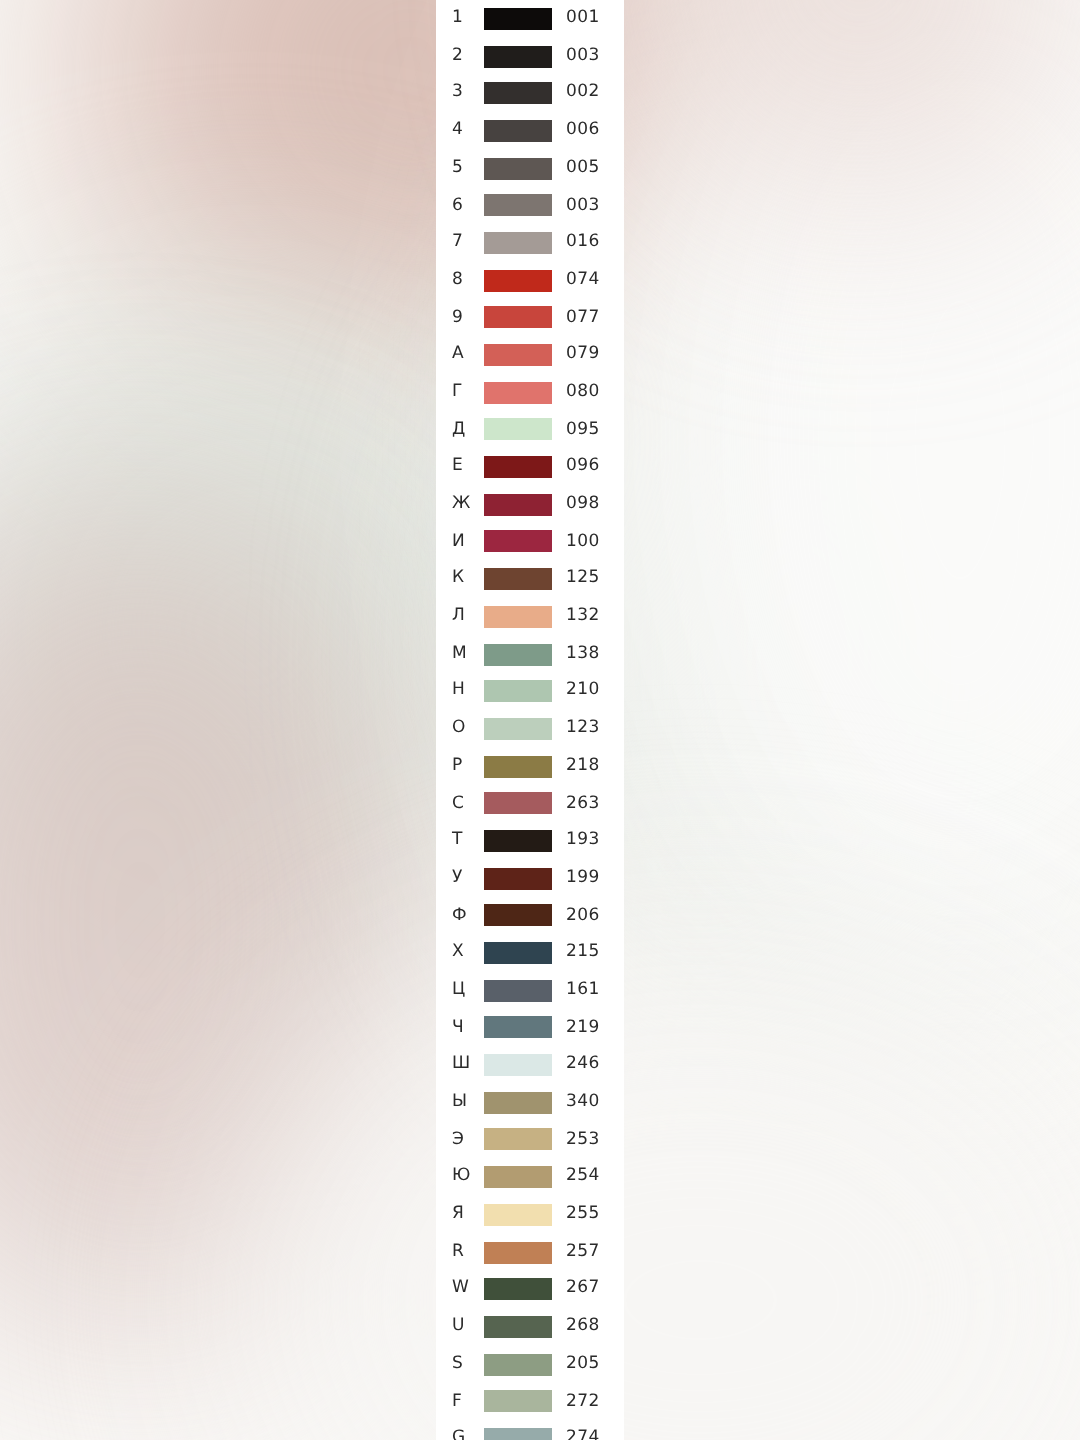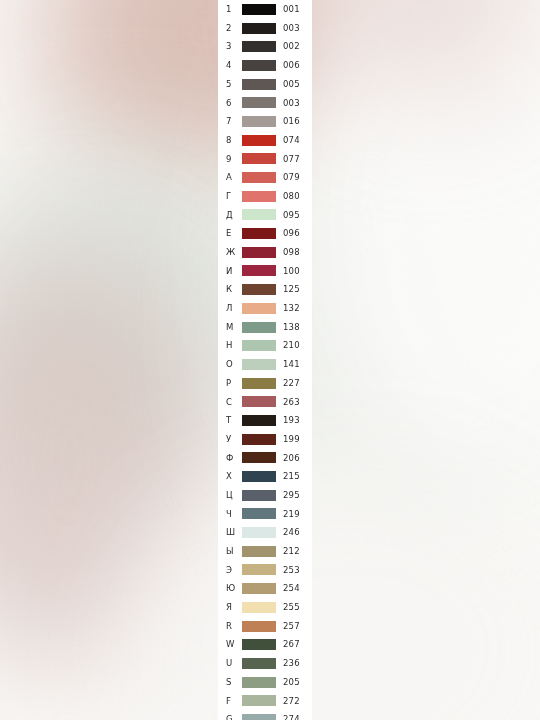--- a/index.html
+++ b/index.html
@@ -241,26 +241,26 @@
           <span class="row-code">138</span>
         </div>
         <div class="legend-row">
           <span class="row-key">Н</span>
           <span class="row-swatch" style="background: rgb(174, 198, 176);"></span>
           <span class="row-code">210</span>
         </div>
         <div class="legend-row">
           <span class="row-key">О</span>
           <span class="row-swatch" style="background: rgb(188, 207, 188);"></span>
-          <span class="row-code">141</span>
+          <span class="row-code">123</span>
         </div>
         <div class="legend-row">
           <span class="row-key">Р</span>
           <span class="row-swatch" style="background: rgb(139, 123, 69);"></span>
-          <span class="row-code">227</span>
+          <span class="row-code">218</span>
         </div>
         <div class="legend-row">
           <span class="row-key">С</span>
           <span class="row-swatch" style="background: rgb(165, 91, 94);"></span>
           <span class="row-code">263</span>
         </div>
         <div class="legend-row">
           <span class="row-key">Т</span>
           <span class="row-swatch" style="background: rgb(35, 27, 21);"></span>
           <span class="row-code">193</span>
@@ -276,36 +276,36 @@
           <span class="row-code">206</span>
         </div>
         <div class="legend-row">
           <span class="row-key">Х</span>
           <span class="row-swatch" style="background: rgb(47, 68, 80);"></span>
           <span class="row-code">215</span>
         </div>
         <div class="legend-row">
           <span class="row-key">Ц</span>
           <span class="row-swatch" style="background: rgb(89, 96, 105);"></span>
-          <span class="row-code">295</span>
+          <span class="row-code">161</span>
         </div>
         <div class="legend-row">
           <span class="row-key">Ч</span>
           <span class="row-swatch" style="background: rgb(97, 119, 125);"></span>
           <span class="row-code">219</span>
         </div>
         <div class="legend-row">
           <span class="row-key">Ш</span>
           <span class="row-swatch" style="background: rgb(219, 232, 230);"></span>
           <span class="row-code">246</span>
         </div>
         <div class="legend-row">
           <span class="row-key">Ы</span>
           <span class="row-swatch" style="background: rgb(160, 147, 110);"></span>
-          <span class="row-code">212</span>
+          <span class="row-code">340</span>
         </div>
         <div class="legend-row">
           <span class="row-key">Э</span>
           <span class="row-swatch" style="background: rgb(198, 177, 131);"></span>
           <span class="row-code">253</span>
         </div>
         <div class="legend-row">
           <span class="row-key">Ю</span>
           <span class="row-swatch" style="background: rgb(178, 156, 113);"></span>
           <span class="row-code">254</span>
@@ -321,21 +321,21 @@
           <span class="row-code">257</span>
         </div>
         <div class="legend-row">
           <span class="row-key">W</span>
           <span class="row-swatch" style="background: rgb(64, 80, 58);"></span>
           <span class="row-code">267</span>
         </div>
         <div class="legend-row">
           <span class="row-key">U</span>
           <span class="row-swatch" style="background: rgb(86, 100, 80);"></span>
-          <span class="row-code">236</span>
+          <span class="row-code">268</span>
         </div>
         <div class="legend-row">
           <span class="row-key">S</span>
           <span class="row-swatch" style="background: rgb(141, 157, 131);"></span>
           <span class="row-code">205</span>
         </div>
         <div class="legend-row">
           <span class="row-key">F</span>
           <span class="row-swatch" style="background: rgb(169, 181, 157);"></span>
           <span class="row-code">272</span>

